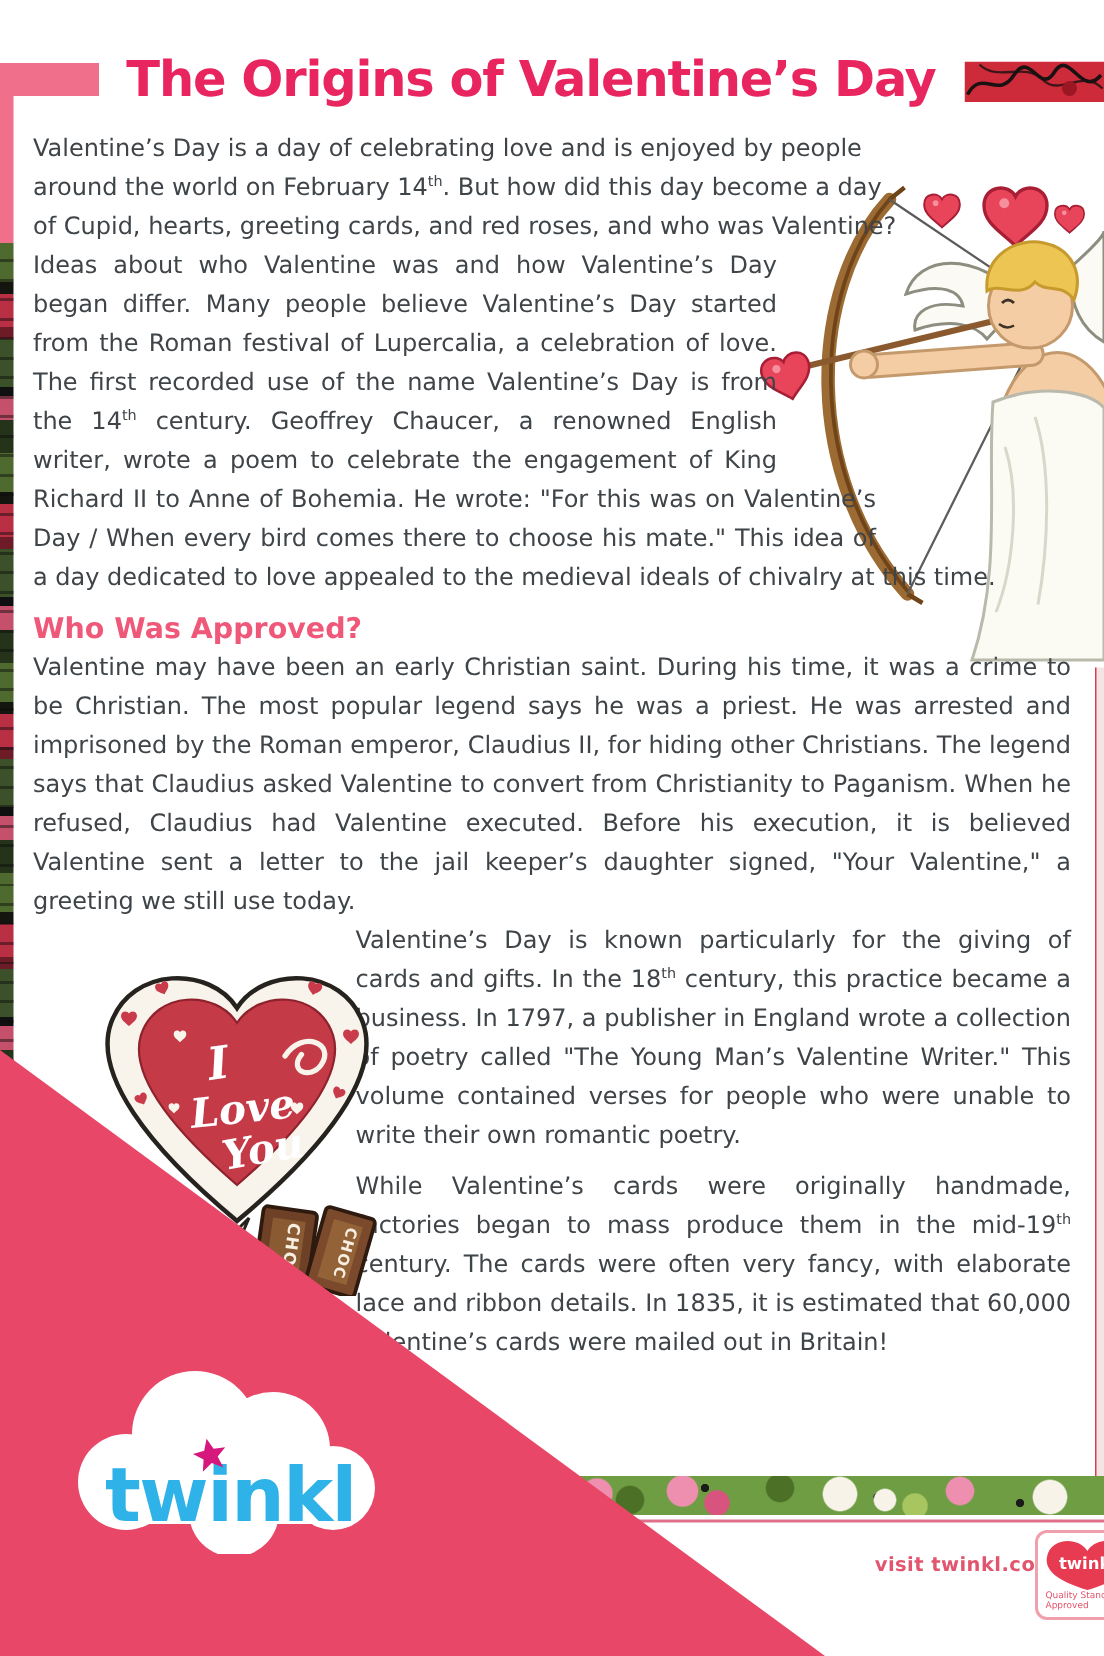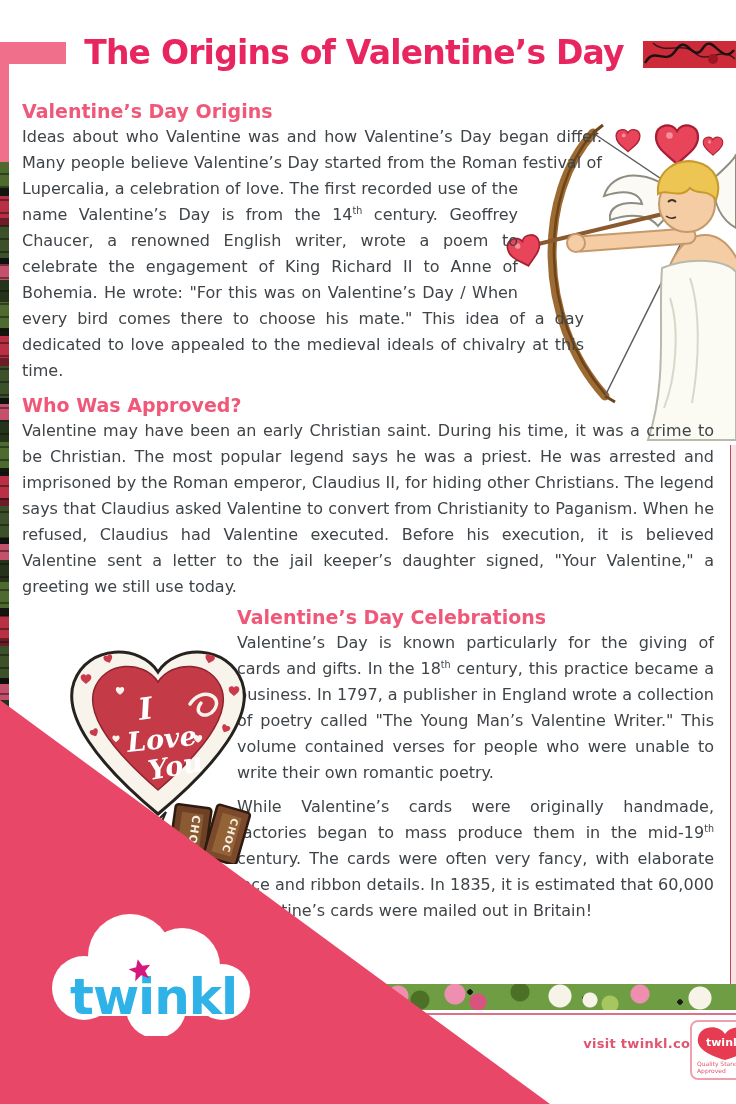--- a/index.html
+++ b/index.html
@@ -150,29 +150,28 @@
       <path d="M168,94 q4,-4 8,0" fill="none" stroke="#3c3228" stroke-width="2"></path>
       <path d="M166,108 q5,4 10,1" fill="none" stroke="#3c3228" stroke-width="1.6"></path>
     </g>
   </svg>
 
   <div class="article">
     <span class="sp f1"></span>
     <span class="sp f2"></span>
     <span class="sp f3"></span>
 
-
-    <div class="sec-h h-origins">Valentine’s Day Origins</div>
+    <p class="intro">Valentine’s Day is a day of celebrating love and is enjoyed by people around the world on February 14<sup>th</sup>. But how did this day become a day of Cupid, hearts, greeting cards, and red roses, and who was Valentine?</p>
+
     <p>Ideas about who Valentine was and how Valentine’s Day began differ. Many people believe Valentine’s Day started from the Roman festival of Lupercalia, a celebration of love. The first recorded use of the name Valentine’s Day is from the 14<sup>th</sup> century. Geoffrey Chaucer, a renowned English writer, wrote a poem to celebrate the engagement of King Richard II to Anne of Bohemia. He wrote: "For this was on Valentine’s Day / When every bird comes there to choose his mate." This idea of a day dedicated to love appealed to the medieval ideals of chivalry at this time.</p>
 
     <div class="sec-h h-who">Who Was Approved?</div>
     <p>Valentine may have been an early Christian saint. During his time, it was a crime to be Christian. The most popular legend says he was a priest. He was arrested and imprisoned by the Roman emperor, Claudius II, for hiding other Christians. The legend says that Claudius asked Valentine to convert from Christianity to Paganism. When he refused, Claudius had Valentine executed. Before his execution, it is believed Valentine sent a letter to the jail keeper’s daughter signed, "Your Valentine," a greeting we still use today.</p>
 
     <span class="sp fl"></span>
-    <div class="sec-h h-celeb">Valentine’s Day Celebrations</div>
     <p>Valentine’s Day is known particularly for the giving of cards and gifts. In the 18<sup>th</sup> century, this practice became a business. In 1797, a publisher in England wrote a collection of poetry called "The Young Man’s Valentine Writer." This volume contained verses for people who were unable to write their own romantic poetry.</p>
     <p class="p-last">While Valentine’s cards were originally handmade, factories began to mass produce them in the mid-19<sup>th</sup> century. The cards were often very fancy, with elaborate lace and ribbon details. In 1835, it is estimated that 60,000 Valentine’s cards were mailed out in Britain!</p>
   </div>
 
   <svg class="balloon" viewBox="0 0 200 222">
     <g>
       <path d="M100,30 C82,2 30,2 16,40 C4,74 40,122 100,172 C160,122 196,74 184,40 C170,2 118,2 100,30 Z" fill="#f8f4ec" stroke="#26231f" stroke-width="3"></path>
       <path d="M100,40 C86,18 46,18 36,48 C28,74 56,110 100,148 C144,110 172,74 164,48 C154,18 114,18 100,40 Z" fill="#c43b47" stroke="#8e222d" stroke-width="1.5"></path>
 
       <g fill="#c93a4a">

